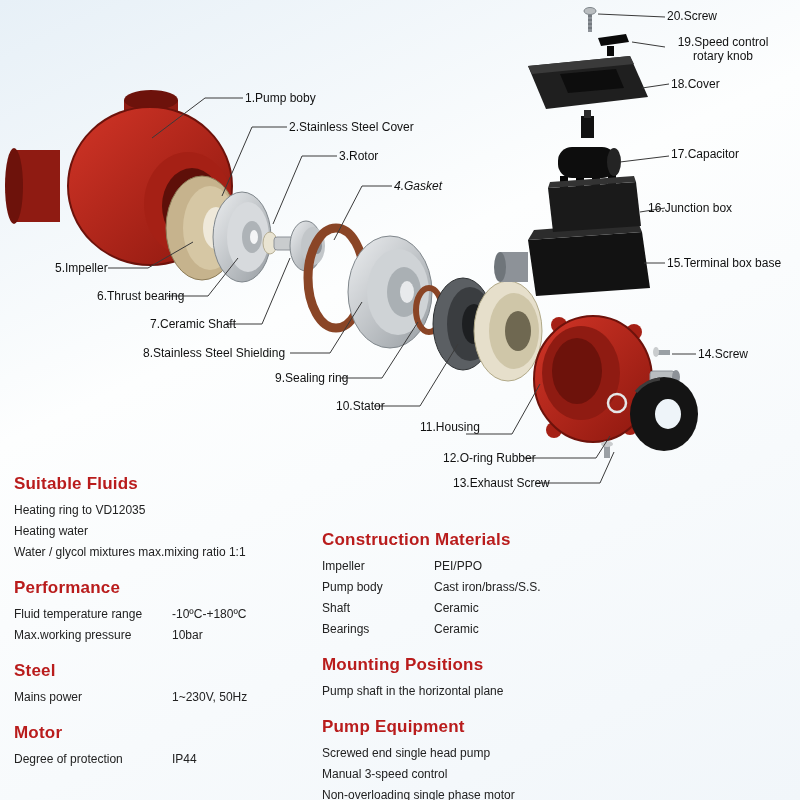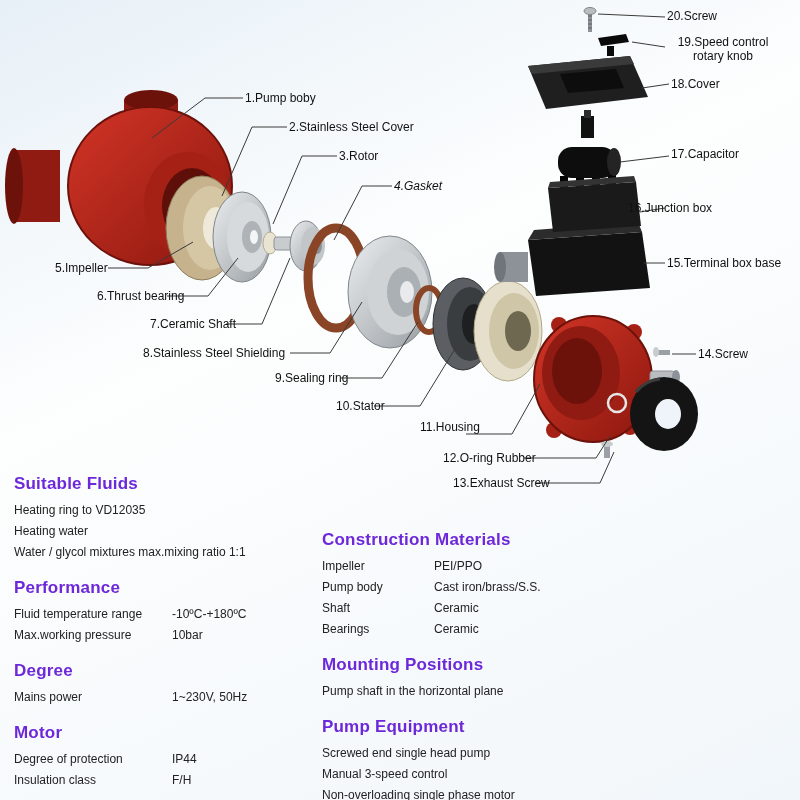--- a/index.html
+++ b/index.html
@@ -12,21 +12,21 @@
   .diagram { position:absolute; left:0; top:0; width:800px; height:500px; }
   .art { position:absolute; left:0; top:0; }
   .part-label {
     position:absolute; font-size:12px; color:#111; white-space:nowrap; line-height:1.15;
   }
   .part-label.wrap { white-space:normal; width:118px; text-align:center; }
   .specs { position:absolute; left:0; top:468px; width:800px; height:332px; }
   .col-left  { position:absolute; left:14px;  top:6px;  width:300px; }
   .col-right { position:absolute; left:322px; top:62px; width:330px; }
   h2.sec {
-    color:#6d28d9; font-size:17px; font-weight:bold; margin:0 0 7px 0; letter-spacing:0.2px;
+    color:#b91c1c; font-size:17px; font-weight:bold; margin:0 0 7px 0; letter-spacing:0.2px;
   }
   section { margin-bottom:17px; }
   .line { font-size:12px; color:#222; margin:3px 0; line-height:1.5; }
   .row  { display:flex; font-size:12px; color:#222; margin:3px 0; line-height:1.5; }
   .col-left  .row .k { width:158px; flex:none; }
   .col-right .row .k { width:112px; flex:none; }
   .row .v { flex:1; }
 </style>
 </head>
 <body>
@@ -212,21 +212,21 @@
   <div class="part-label" style="left:97px;  top:290px;">6.Thrust bearing</div>
   <div class="part-label" style="left:150px; top:318px;">7.Ceramic Shaft</div>
   <div class="part-label" style="left:143px; top:347px;">8.Stainless Steel Shielding</div>
   <div class="part-label" style="left:275px; top:372px;">9.Sealing ring</div>
   <div class="part-label" style="left:336px; top:400px;">10.Stator</div>
   <div class="part-label" style="left:420px; top:421px;text-align:center;">11.Housing</div>
   <div class="part-label" style="left:443px; top:452px;">12.O-ring Rubber</div>
   <div class="part-label" style="left:453px; top:477px;">13.Exhaust Screw</div>
   <div class="part-label" style="left:698px; top:348px;">14.Screw</div>
   <div class="part-label" style="left:667px; top:257px;">15.Terminal box base</div>
-  <div class="part-label" style="left:628px; top:202px;">16.Junction box</div>
+  <div class="part-label" style="left:648px; top:202px;">16.Junction box</div>
   <div class="part-label" style="left:671px; top:148px;">17.Capacitor</div>
   <div class="part-label" style="left:671px; top:78px;">18.Cover</div>
   <div class="part-label wrap" style="left:664px; top:36px;">19.Speed control rotary knob</div>
   <div class="part-label" style="left:667px; top:10px;">20.Screw</div>
 </div>
 
 <div class="specs">
 
   <div class="col-left">
     <section>
@@ -242,36 +242,32 @@
         <span class="k">Fluid temperature range</span>
         <span class="v">-10ºC-+180ºC</span>
       </div>
       <div class="row">
         <span class="k">Max.working pressure</span>
         <span class="v">10bar</span>
       </div>
     </section>
 
     <section>
-      <h2 class="sec">Degree</h2>
+      <h2 class="sec">Steel</h2>
       <div class="row">
         <span class="k">Mains power</span>
         <span class="v">1~230V, 50Hz</span>
       </div>
     </section>
 
     <section>
       <h2 class="sec">Motor</h2>
       <div class="row">
         <span class="k">Degree of protection</span>
         <span class="v">IP44</span>
-      </div>
-      <div class="row">
-        <span class="k">Insulation class</span>
-        <span class="v">F/H</span>
       </div>
     </section>
   </div>
 
   <div class="col-right">
     <section>
       <h2 class="sec">Construction Materials</h2>
       <div class="row">
         <span class="k">Impeller</span>
         <span class="v">PEI/PPO</span>

